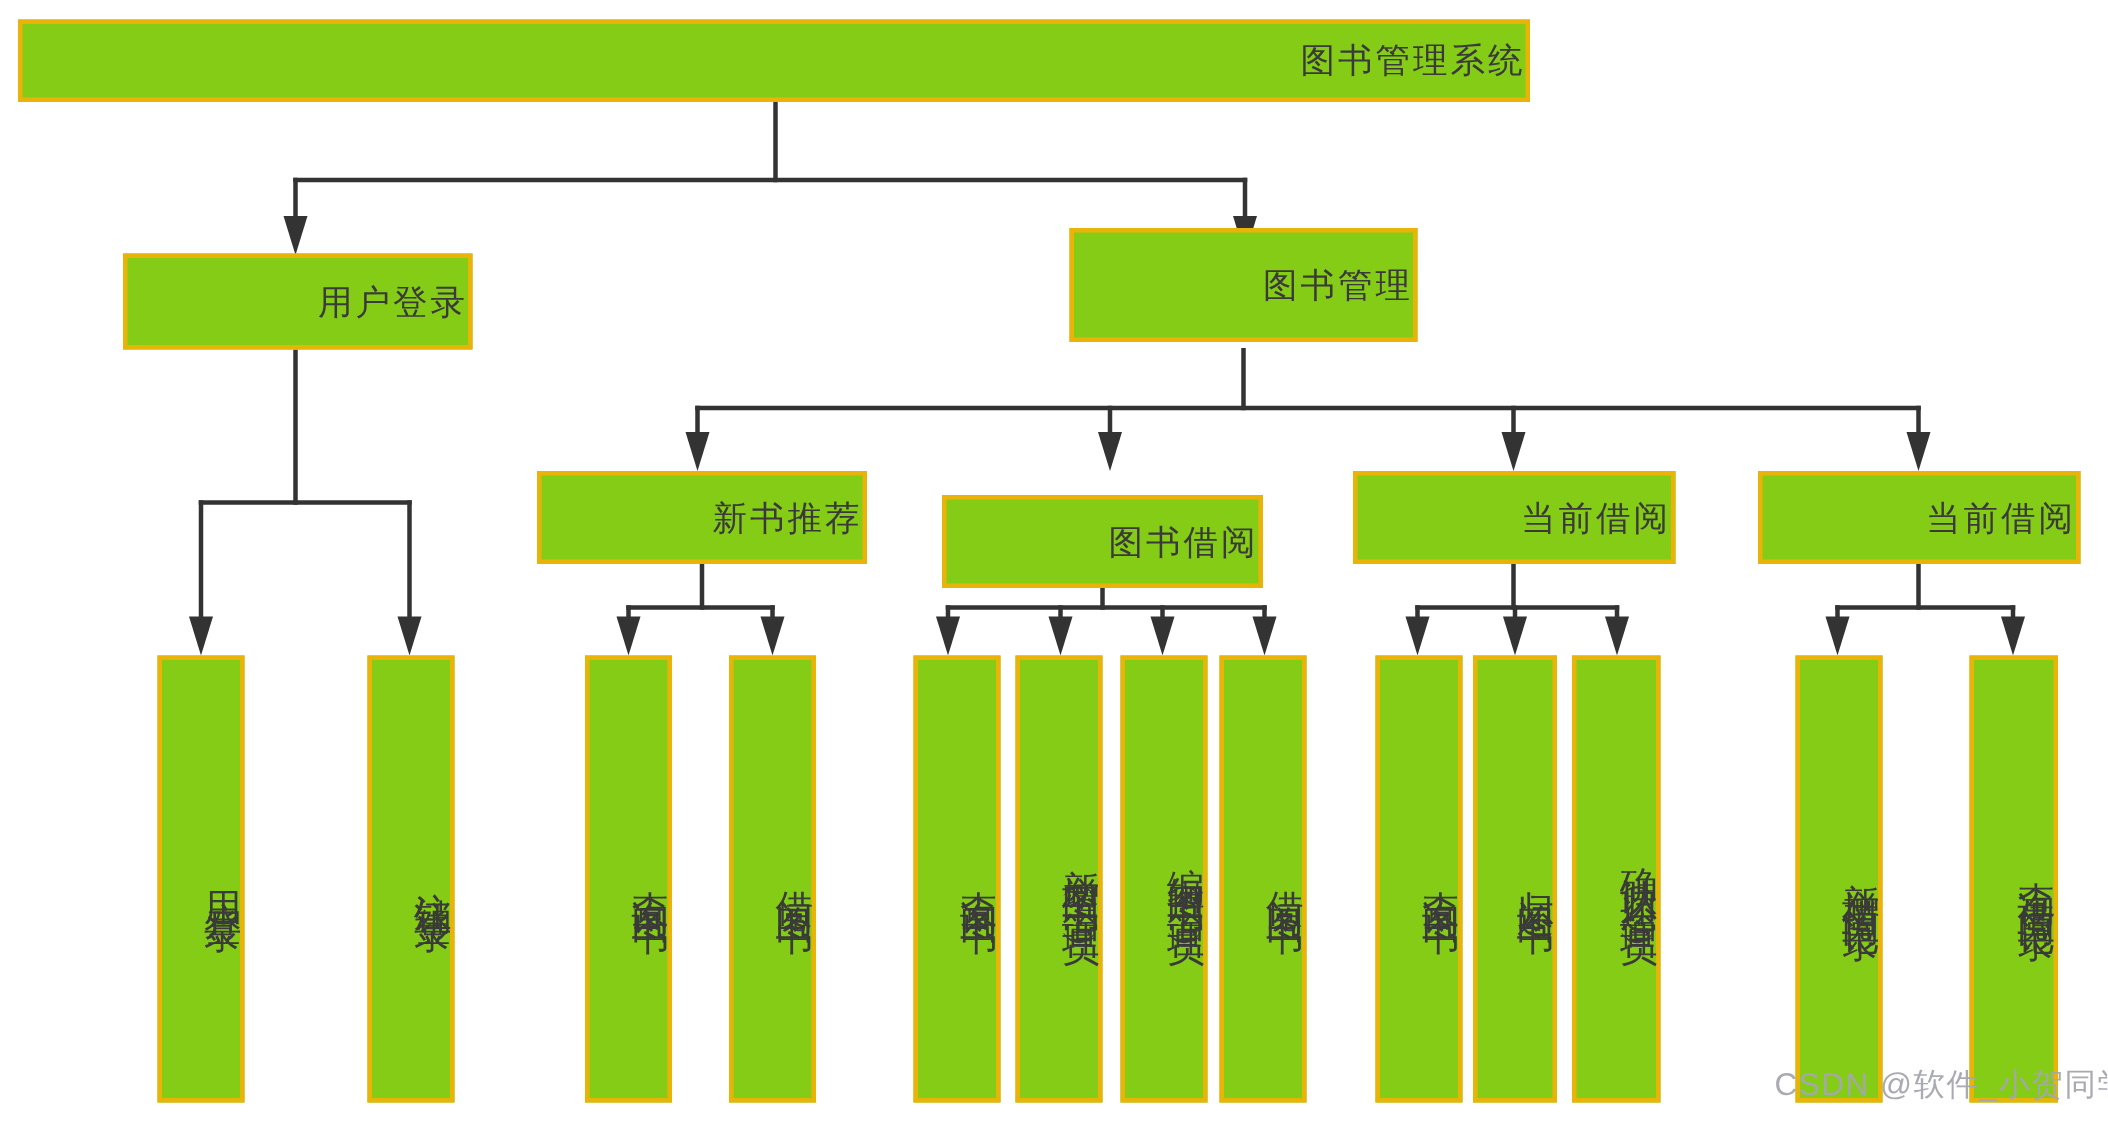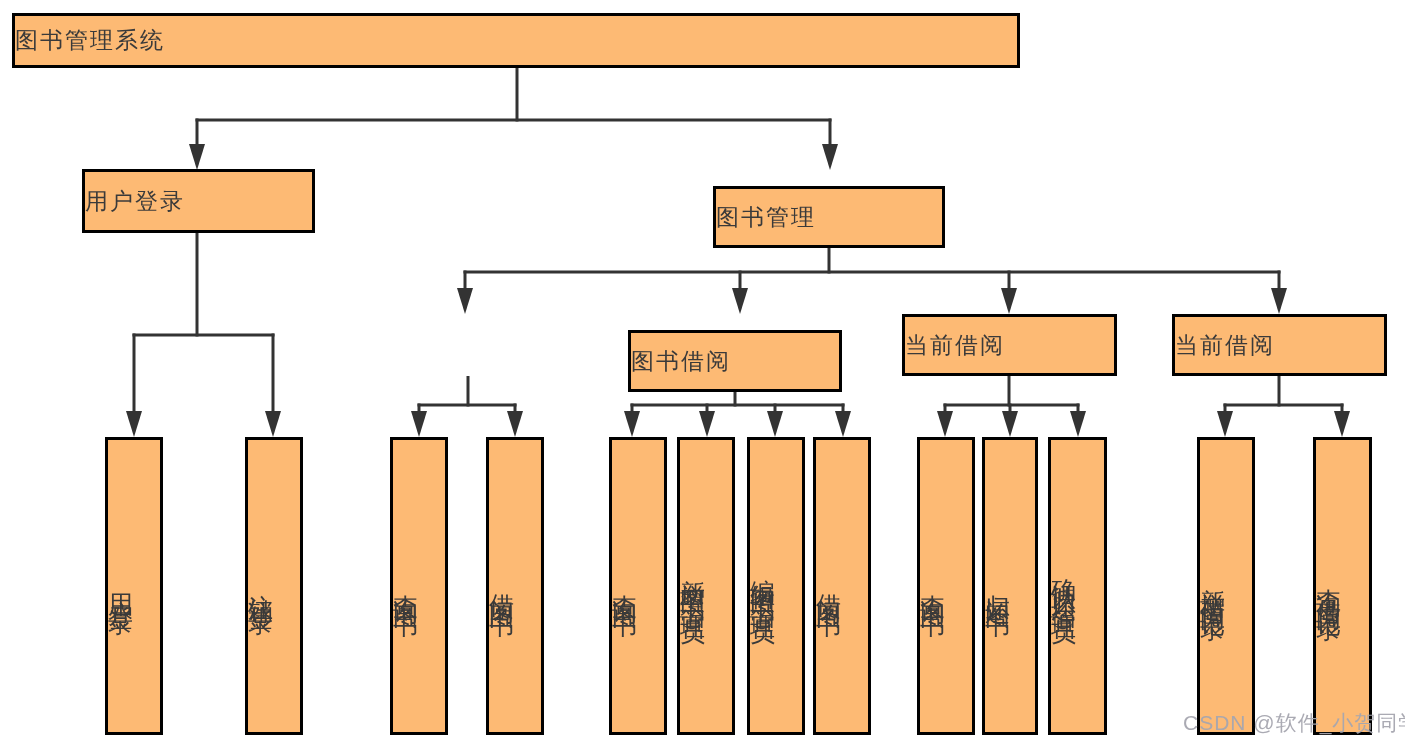--- a/index.html
+++ b/index.html
@@ -16,25 +16,25 @@
     overflow: hidden;
   }
   #connectors {
     position: absolute;
     left: 0; top: 0;
     z-index: 0;
   }
   .node {
     position: absolute;
     box-sizing: border-box;
-    border: 3px solid #000000;
-    background: #fdba74;
+    border: 3px solid #eab308;
+    background: #84cc16;
     display: flex;
     align-items: center;
-    justify-content: flex-start;
+    justify-content: flex-end;
     color: #3a3a3a;
     z-index: 1;
   }
   .hnode {
     font-size: 23px;
     letter-spacing: 2px;
   }
   .vnode .vtext {
     writing-mode: vertical-rl;
     font-size: 25px;
@@ -127,24 +127,27 @@
     </g>
   </svg>
 
   <div class="node hnode" style="left:12px; top:13px; width:1008px; height:55px;">
     <span>图书管理系统</span>
   </div>
 
   <div class="node hnode" style="left:82px; top:169px; width:233px; height:64px;">
     <span>用户登录</span>
   </div>
-  <div class="node hnode" style="left:713px; top:186px; width:232px; height:62px;">
+  <div class="node hnode" style="left:713px; top:152px; width:232px; height:76px;">
     <span>图书管理</span>
   </div>
 
+  <div class="node hnode" style="left:358px; top:314px; width:220px; height:62px;">
+    <span>新书推荐</span>
+  </div>
   <div class="node hnode" style="left:628px; top:314px; width:214px; height:62px;margin-top:16px;">
     <span>图书借阅</span>
   </div>
   <div class="node hnode" style="left:902px; top:314px; width:215px; height:62px;">
     <span>当前借阅</span>
   </div>
   <div class="node hnode" style="left:1172px; top:314px; width:215px; height:62px;">
     <span>当前借阅</span>
   </div>
 

